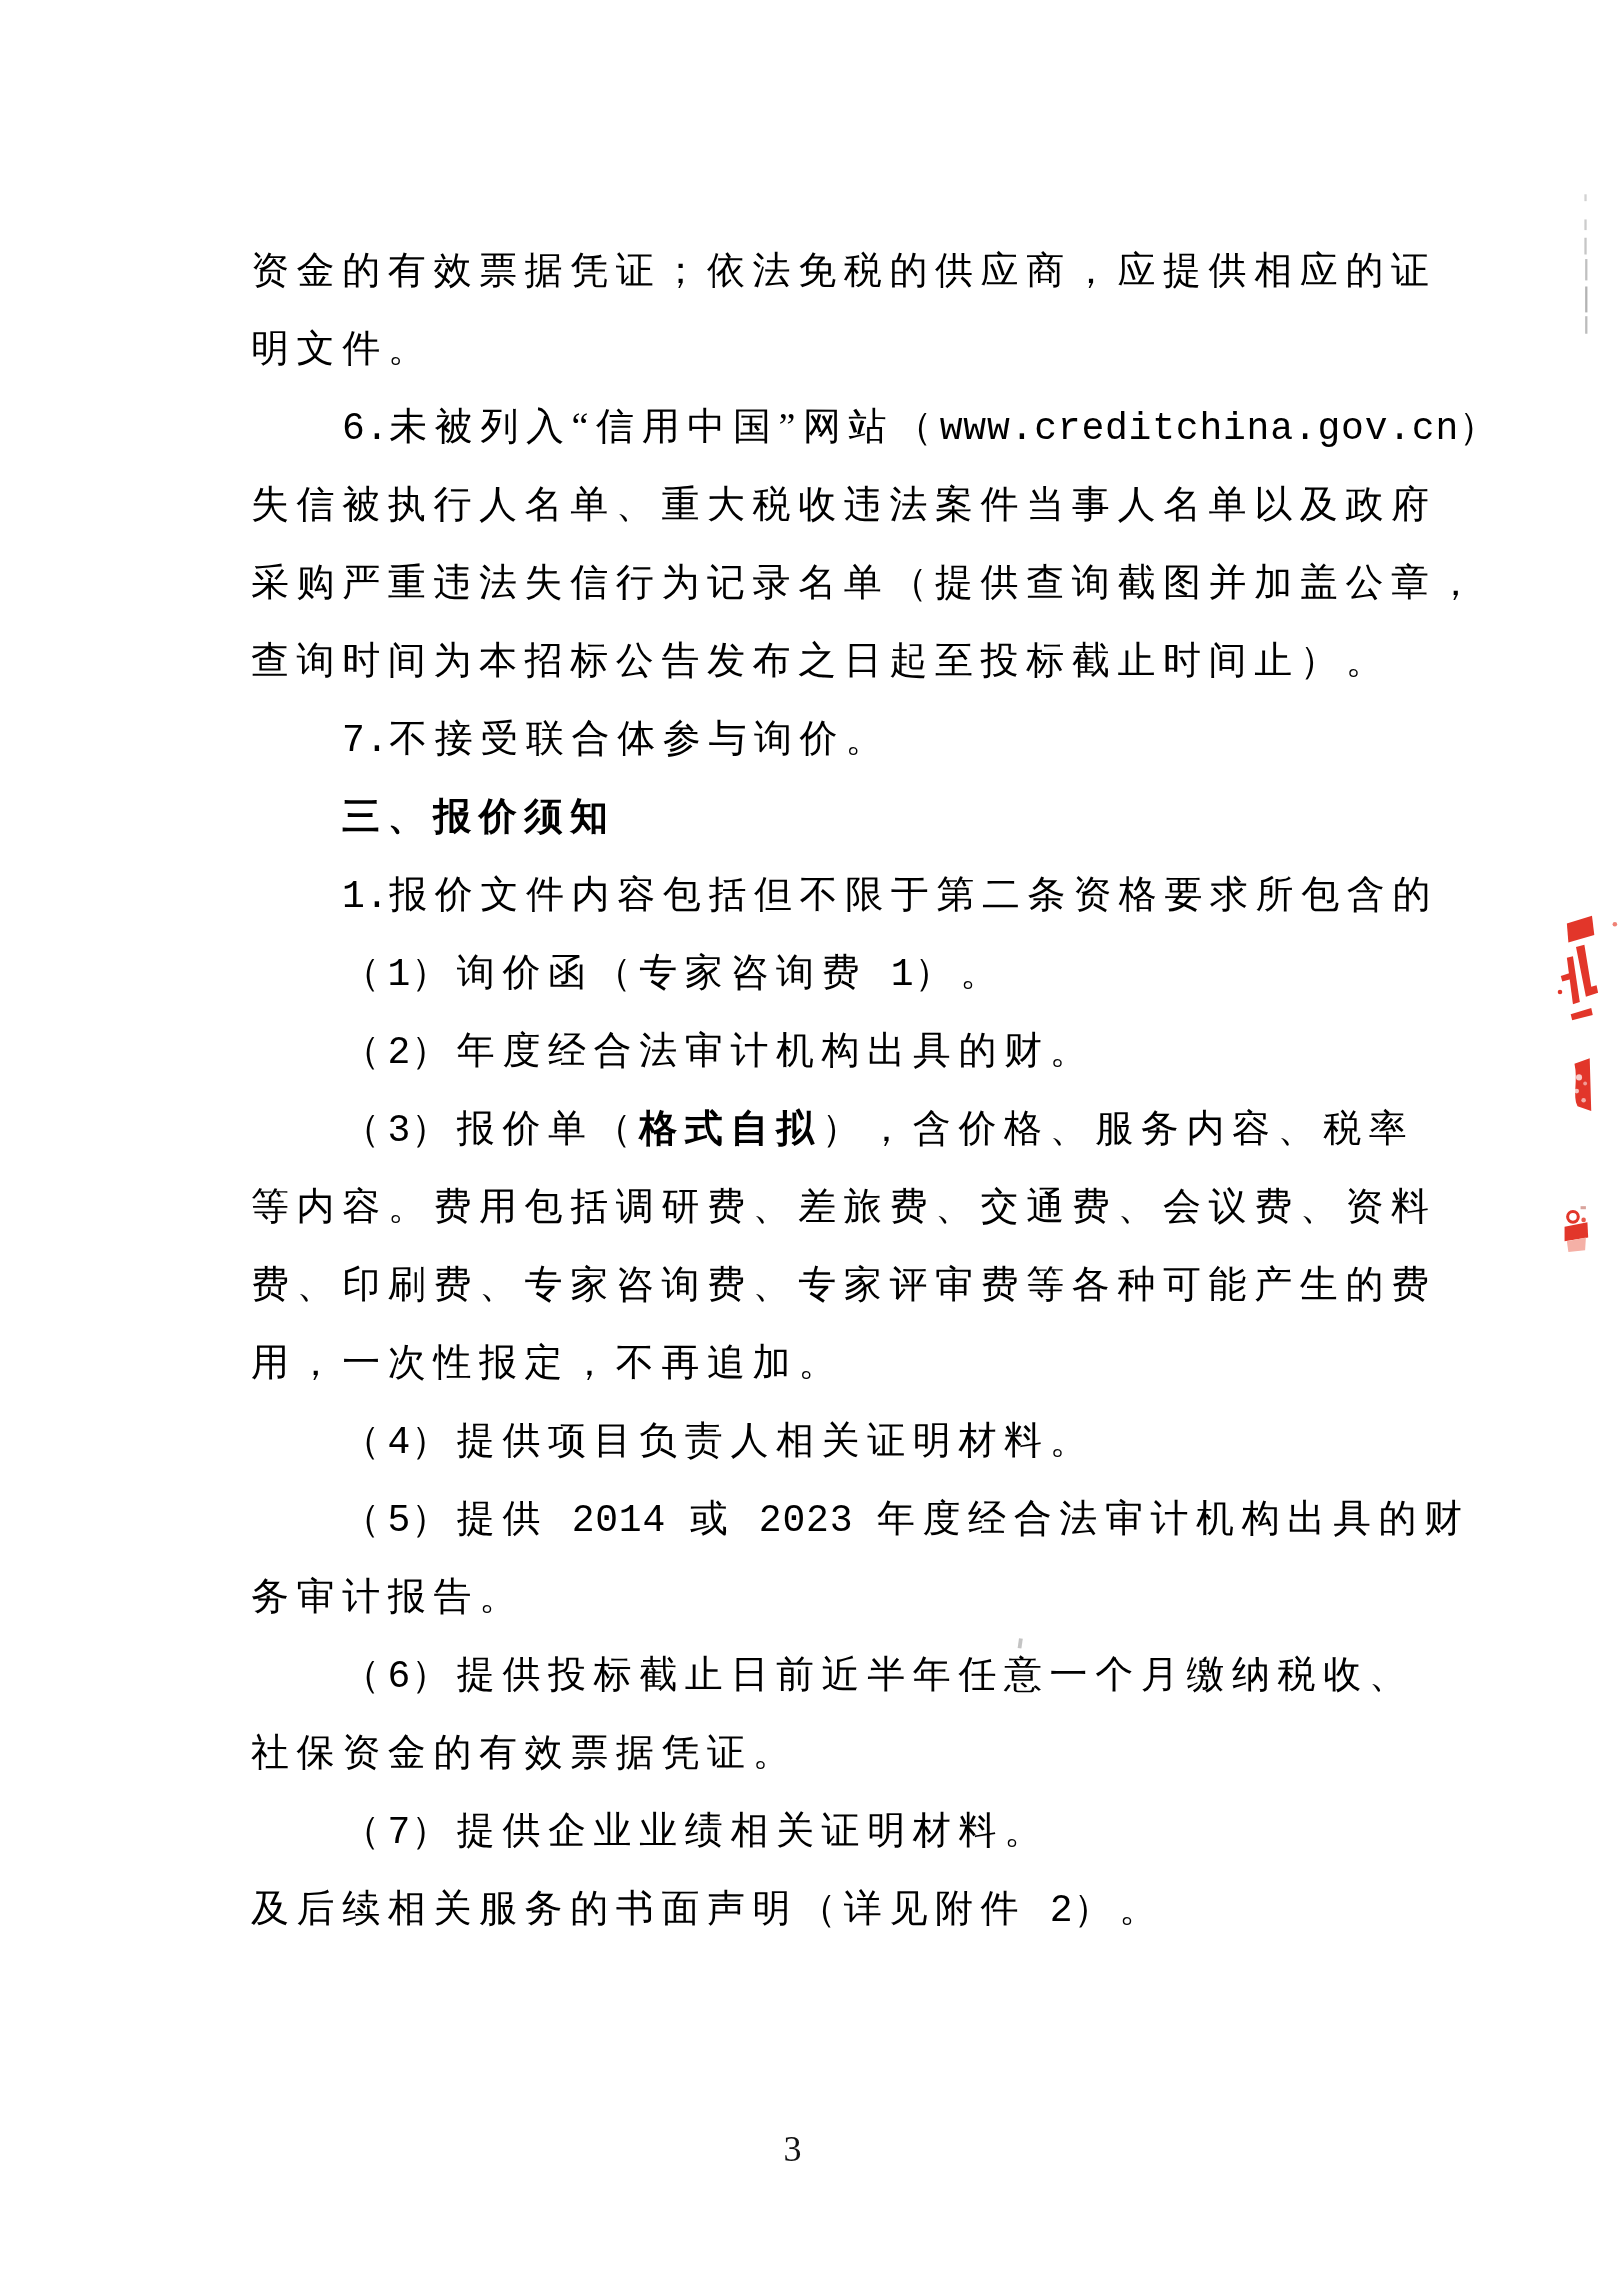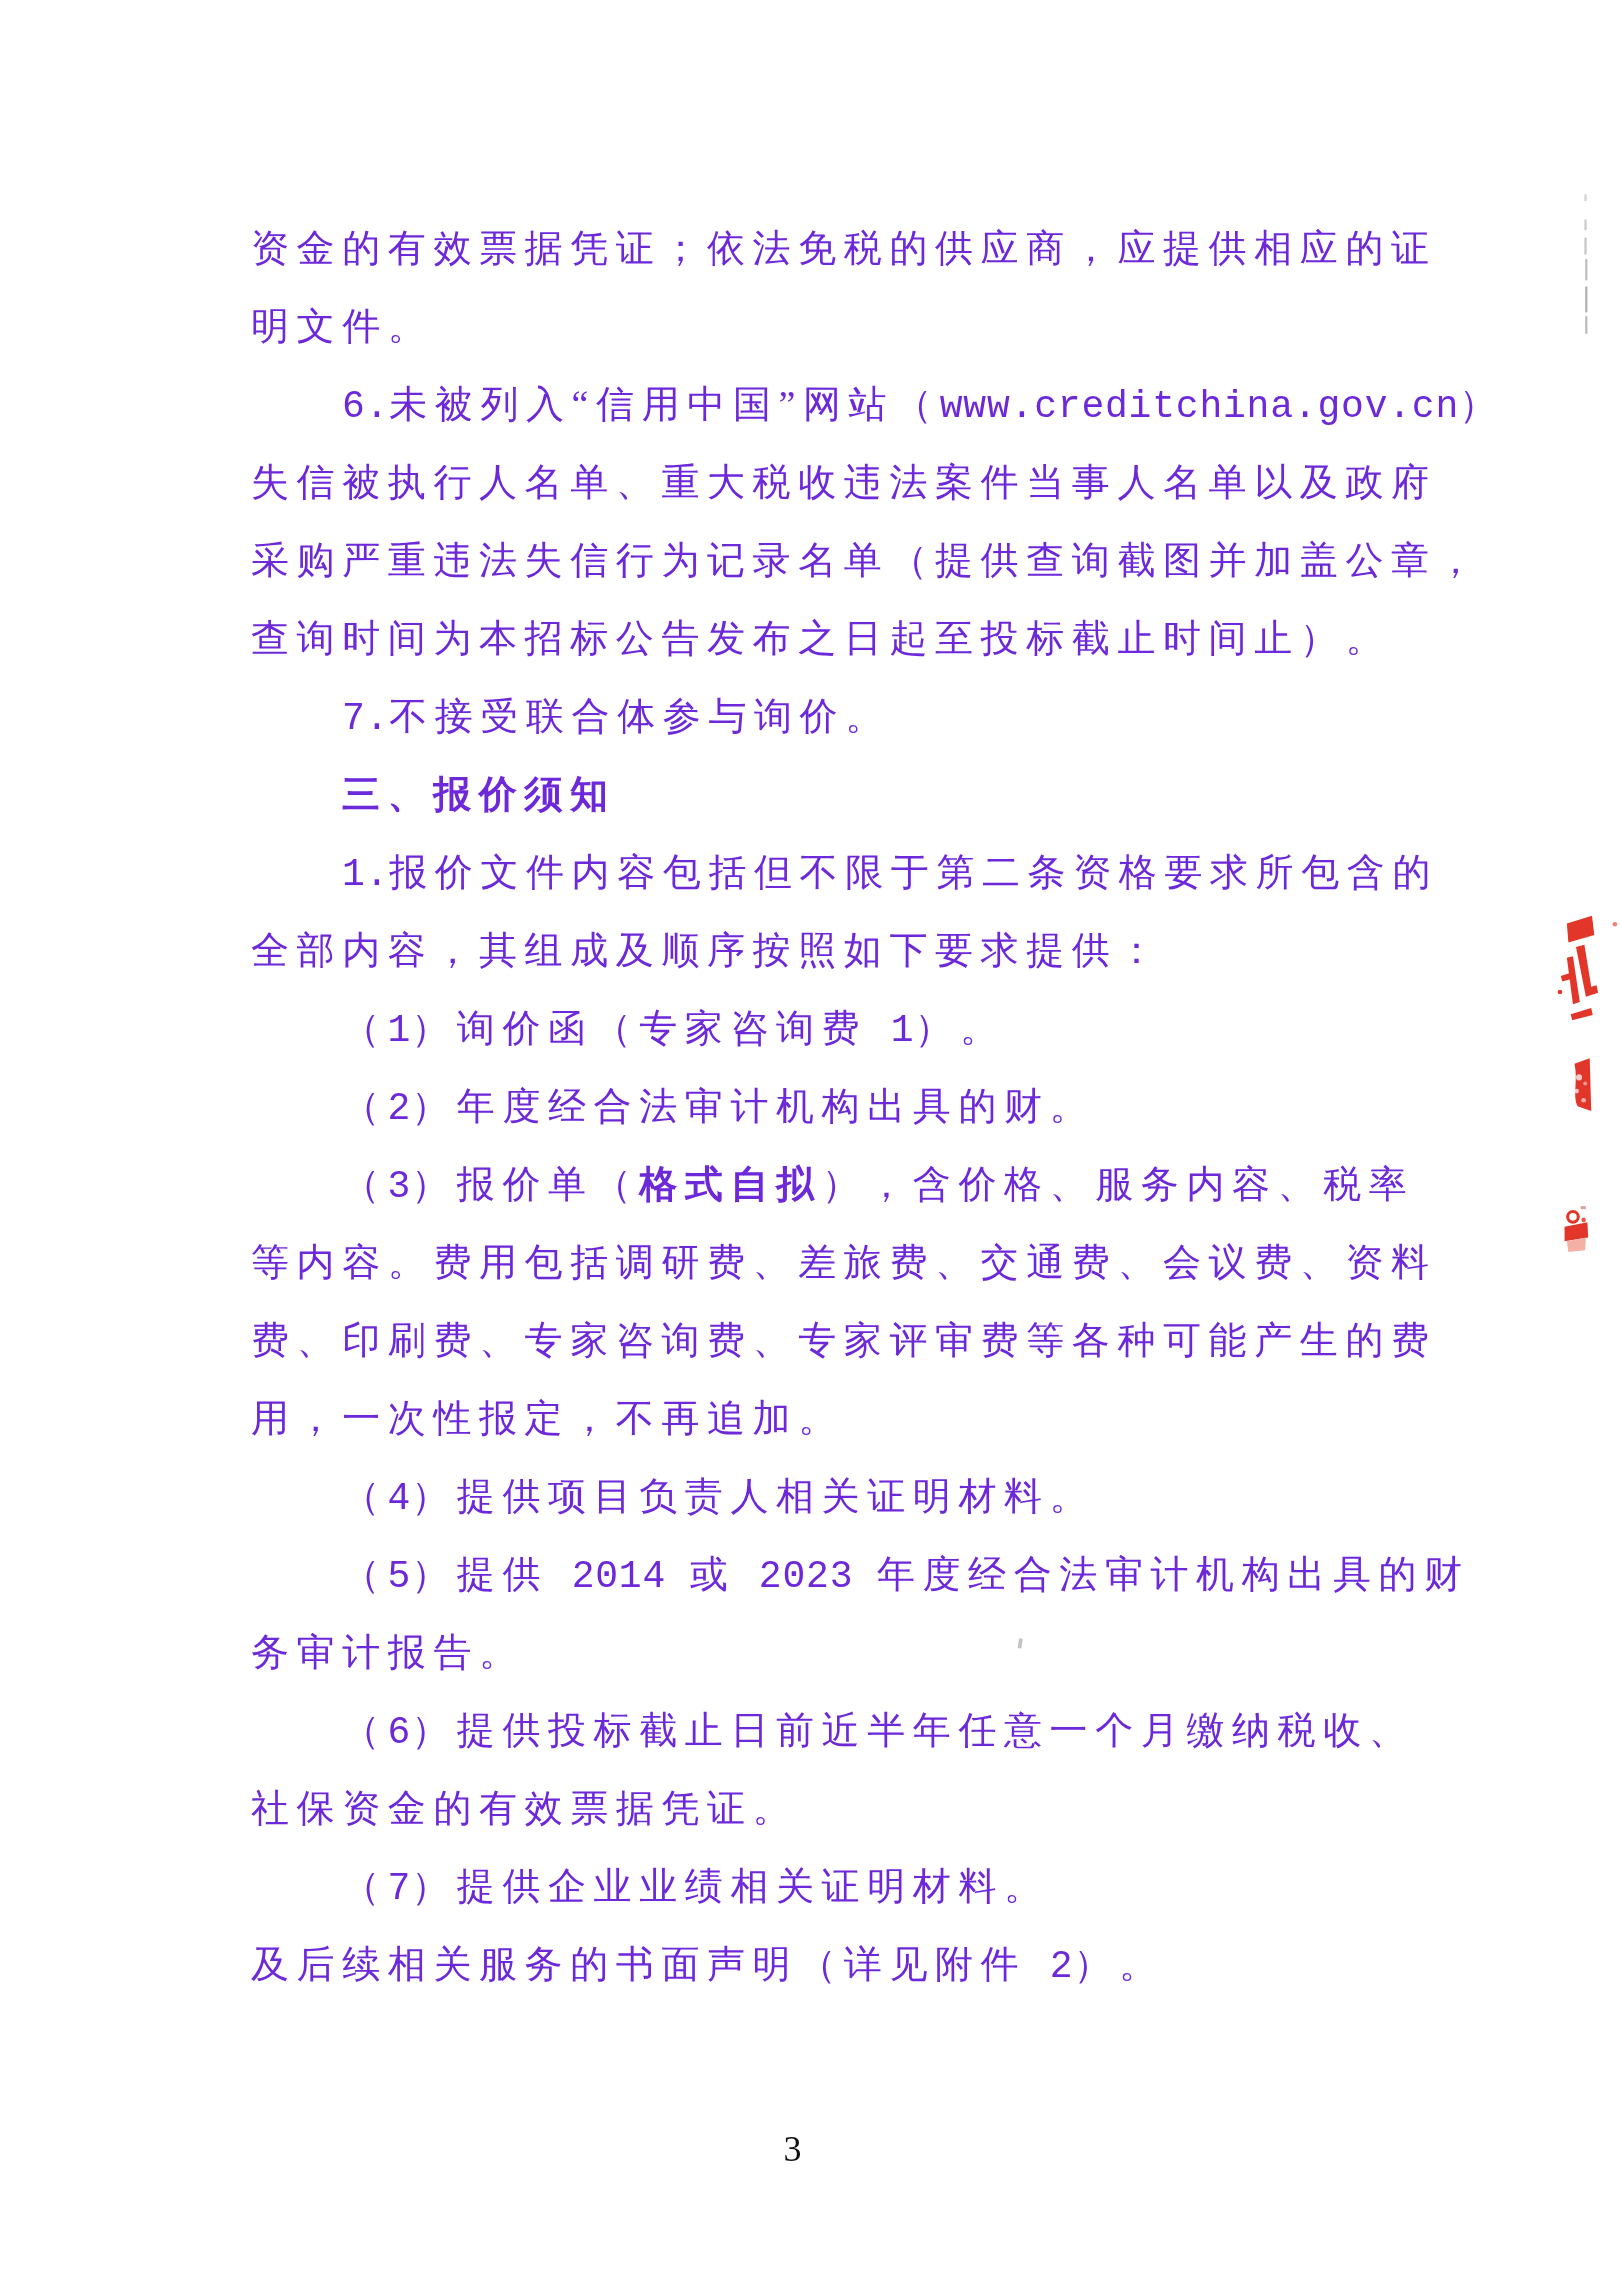--- a/index.html
+++ b/index.html
@@ -8,25 +8,25 @@
     width: 1622px;
     height: 2295px;
     background: #ffffff;
     overflow: hidden;
     font-family: "Liberation Serif", "DejaVu Serif", serif;
     color: #161616;
   }
   .doc {
     position: absolute;
     left: 251px;
-    top: 209px;
+    top: 231px;
     width: 1296px;
     font-size: 38px;
     letter-spacing: 7.6px;
-    color: #6d28d9;
+    color: #000000;
   }
   .line {
     height: 78px;
     line-height: 78px;
     white-space: nowrap;
   }
   .line.indent { padding-left: 91px; }
   .seg-cn { font-family: "Liberation Serif", "DejaVu Serif", serif; }
   .seg-lat {
     font-family: "Liberation Mono", "DejaVu Sans Mono", monospace;
@@ -62,21 +62,20 @@
   <div class="doc">
       <div class="line"><span class="seg-cn">资金的有效票据凭证；依法免税的供应商，应提供相应的证</span></div>
       <div class="line"><span class="seg-cn">明文件。</span></div>
       <div class="line indent"><span class="seg-lat">6.</span><span class="seg-cn">未被列入“信用中国”网站（</span><span class="seg-lat">www.creditchina.gov.cn</span><span class="seg-cn">）</span></div>
       <div class="line"><span class="seg-cn">失信被执行人名单、重大税收违法案件当事人名单以及政府</span></div>
       <div class="line"><span class="seg-cn">采购严重违法失信行为记录名单（提供查询截图并加盖公章，</span></div>
       <div class="line"><span class="seg-cn">查询时间为本招标公告发布之日起至投标截止时间止）。</span></div>
       <div class="line indent"><span class="seg-lat">7.</span><span class="seg-cn">不接受联合体参与询价。</span></div>
       <div class="line indent"><span class="seg-bold">三、报价须知</span></div>
       <div class="line indent"><span class="seg-lat">1.</span><span class="seg-cn">报价文件内容包括但不限于第二条资格要求所包含的</span></div>
-      <div class="line"><span class="seg-cn">全部内容，其组成及顺序按照如下要求提供：</span></div>
       <div class="line indent"><span class="seg-cn">（</span><span class="seg-lat">1</span><span class="seg-cn">）询价函（专家咨询费</span><span class="seg-lat"> 1</span><span class="seg-cn">）。</span></div>
       <div class="line indent"><span class="seg-cn">（</span><span class="seg-lat">2</span><span class="seg-cn">）年度经合法审计机构出具的财。</span></div>
       <div class="line indent"><span class="seg-cn">（</span><span class="seg-lat">3</span><span class="seg-cn">）报价单（</span><span class="seg-bold">格式自拟</span><span class="seg-cn">），含价格、服务内容、税率</span></div>
       <div class="line"><span class="seg-cn">等内容。费用包括调研费、差旅费、交通费、会议费、资料</span></div>
       <div class="line"><span class="seg-cn">费、印刷费、专家咨询费、专家评审费等各种可能产生的费</span></div>
       <div class="line"><span class="seg-cn">用，一次性报定，不再追加。</span></div>
       <div class="line indent"><span class="seg-cn">（</span><span class="seg-lat">4</span><span class="seg-cn">）提供项目负责人相关证明材料。</span></div>
       <div class="line indent"><span class="seg-cn">（</span><span class="seg-lat">5</span><span class="seg-cn">）提供</span><span class="seg-lat"> 2014 </span><span class="seg-cn">或</span><span class="seg-lat"> 2023 </span><span class="seg-cn">年度经合法审计机构出具的财</span></div>
       <div class="line"><span class="seg-cn">务审计报告。</span></div>
       <div class="line indent"><span class="seg-cn">（</span><span class="seg-lat">6</span><span class="seg-cn">）提供投标截止日前近半年任意一个月缴纳税收、</span></div>

